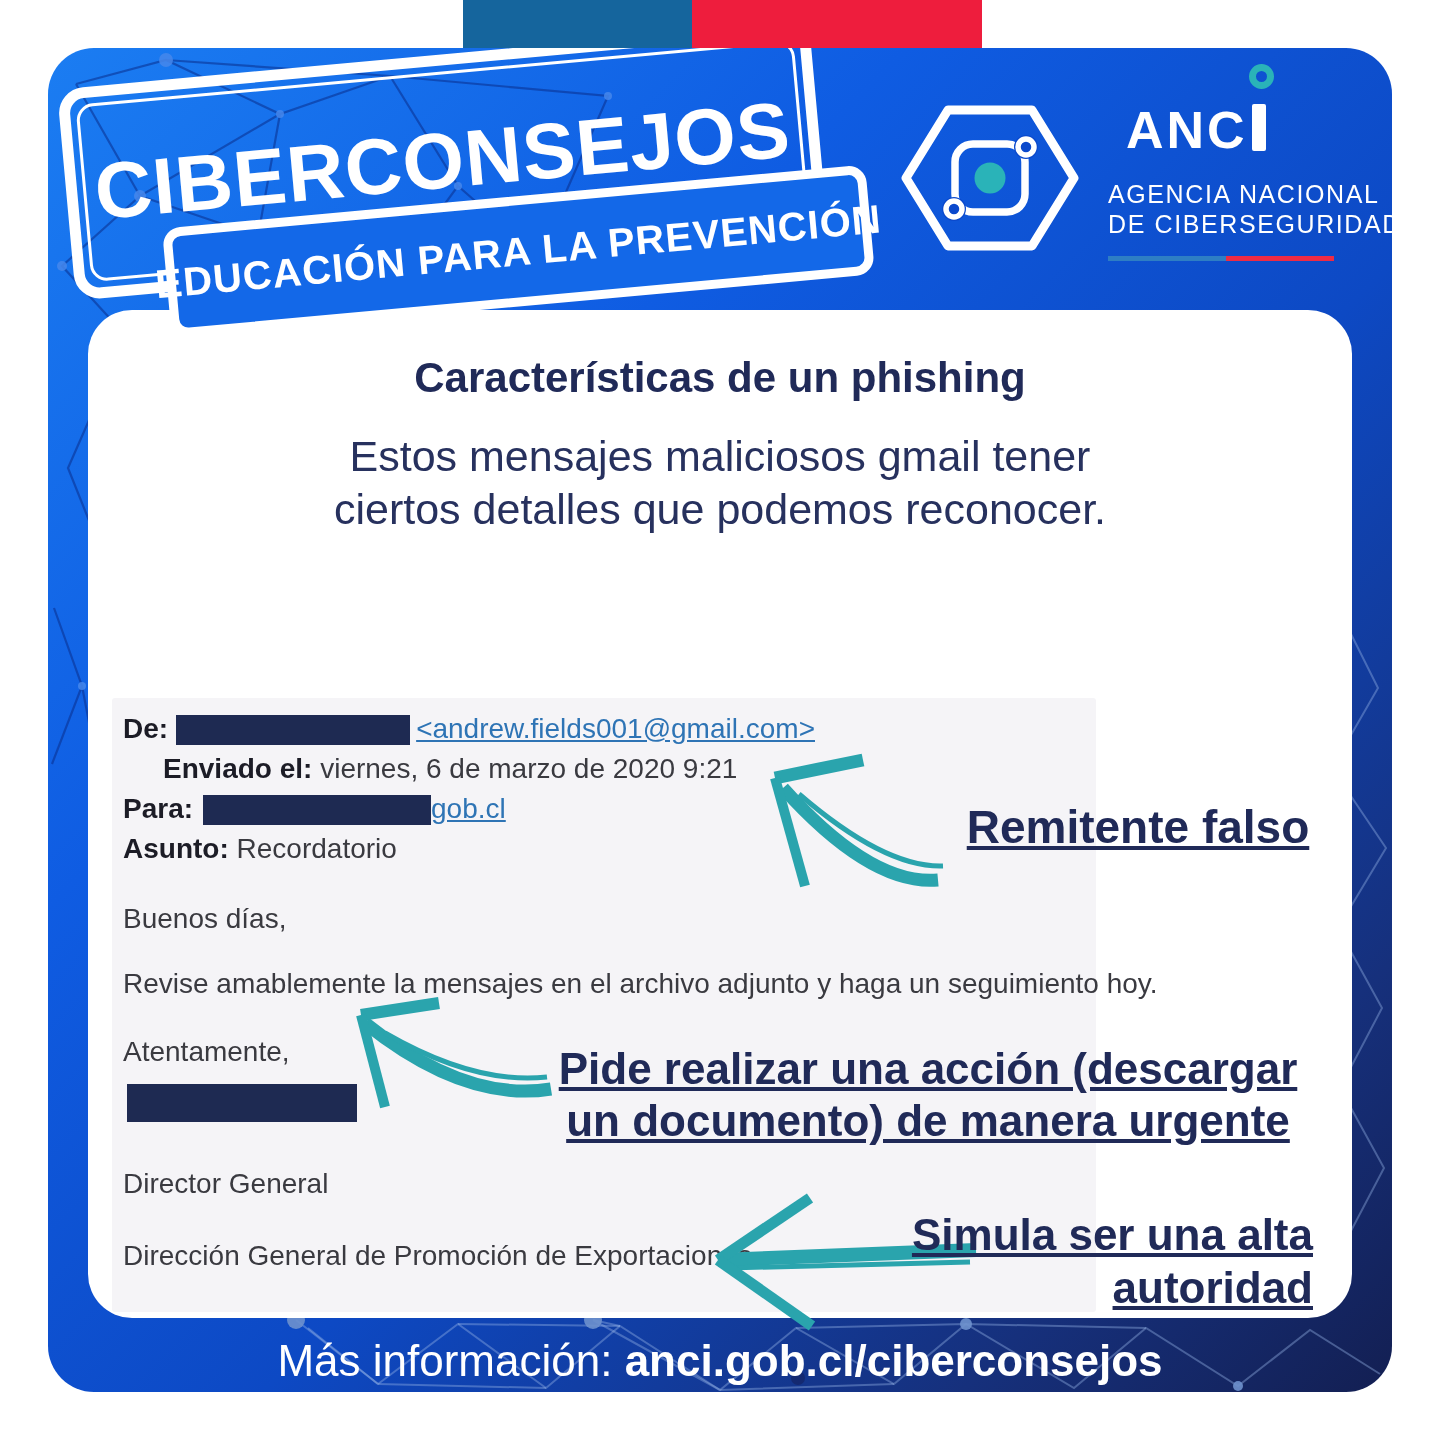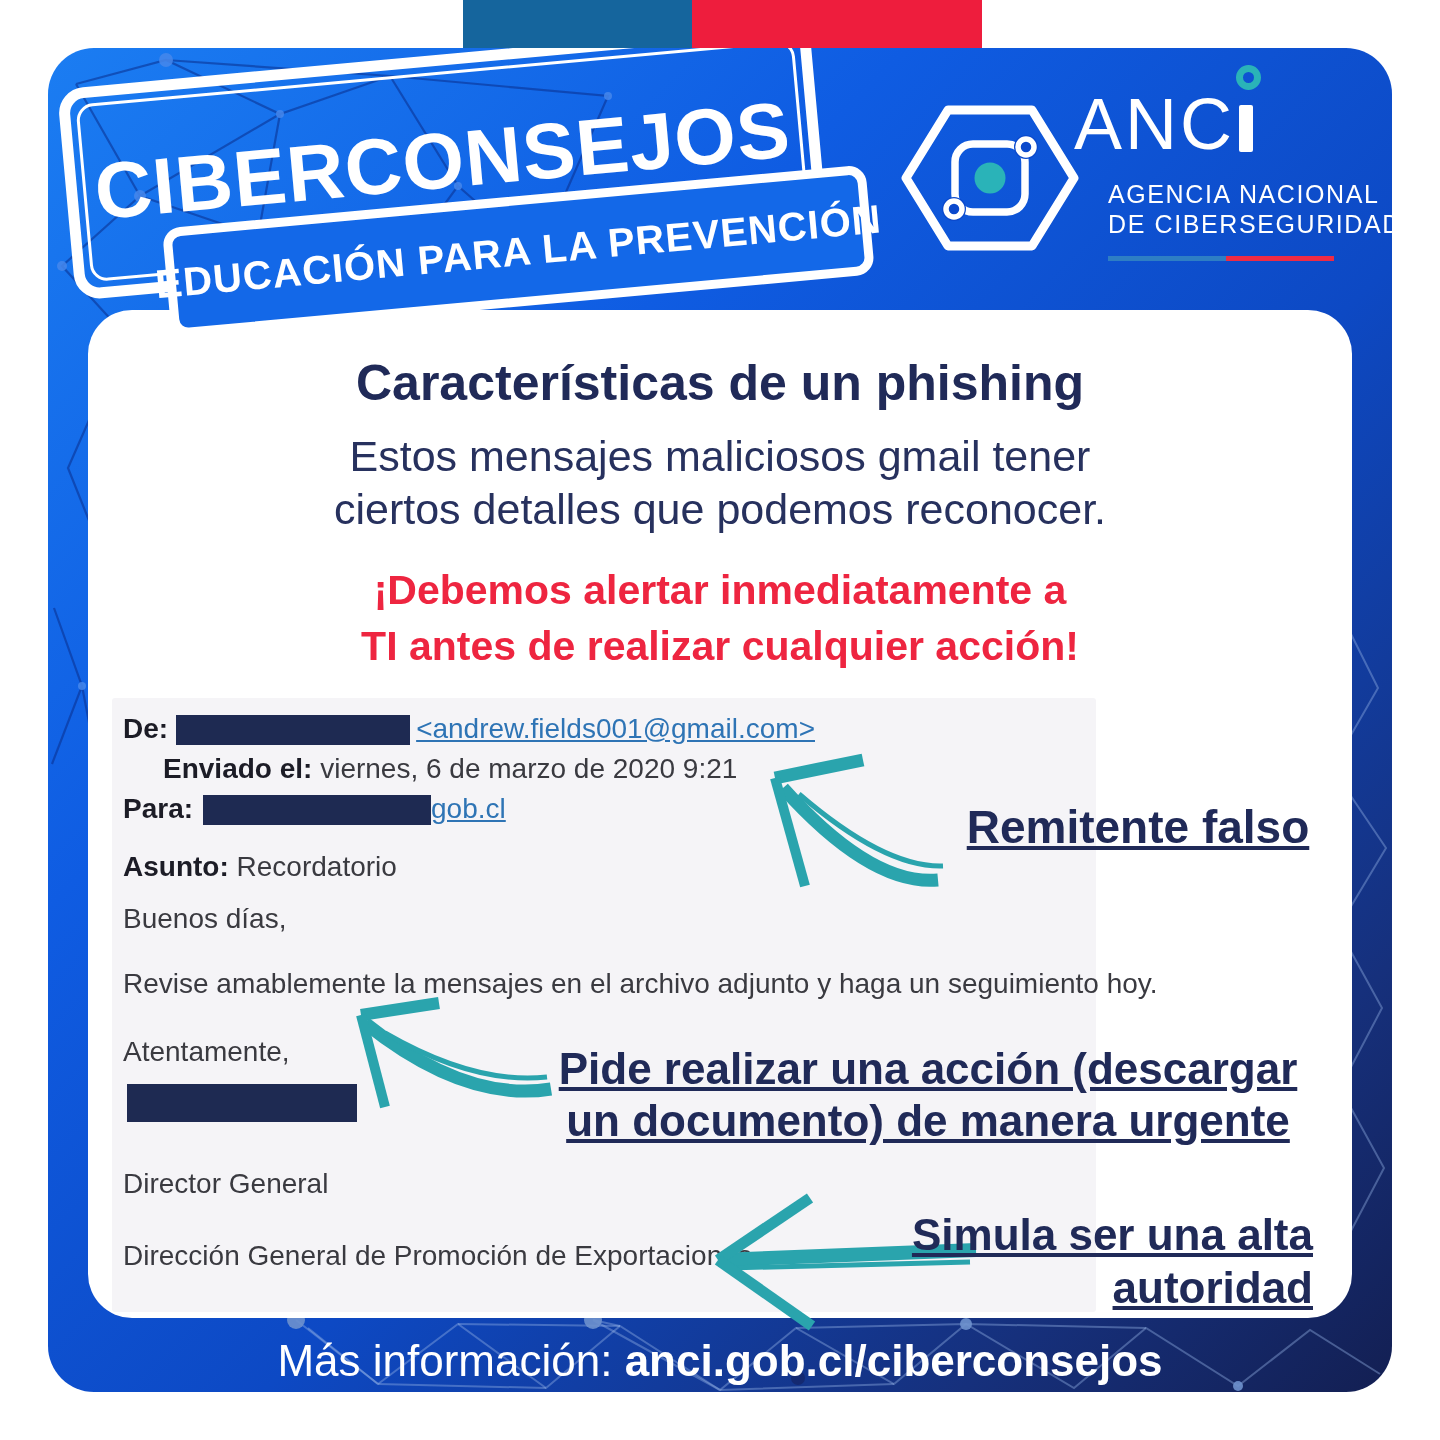--- a/index.html
+++ b/index.html
@@ -35,34 +35,34 @@
   .stamp-line1{font-size:79px;font-weight:800;color:#fff;letter-spacing:1px;white-space:nowrap;}
   .stamp-sub{
     position:absolute;left:92px;top:148px;width:688px;height:92px;
     background:#1368e8;border:9px solid #fff;border-radius:18px;
     display:flex;align-items:center;justify-content:center;
   }
   .stamp-line2{font-size:40px;font-weight:800;color:#fff;letter-spacing:1px;white-space:nowrap;}
 
   
   .emblem{position:absolute;left:852px;top:52px;}
-  .anci-name{position:absolute;left:1026px;top:40px;font-size:72px;font-weight:400;color:#fff;letter-spacing:3px;line-height:1;}
+  .anci-name{position:absolute;left:1078px;top:40px;font-size:52px;font-weight:700;color:#fff;letter-spacing:3px;line-height:1;}
   .anci-name .iwrap{position:relative;display:inline-block;width:22px;height:60px;}
   .anci-name .stem{position:absolute;left:4px;bottom:-3px;width:14px;height:47px;background:#fff;border-radius:2px;}
   .anci-name .ring{position:absolute;left:1px;top:-24px;width:11px;height:11px;border:7px solid #2ab3b8;border-radius:50%;}
   .anci-tag{position:absolute;left:1060px;color:#fff;font-size:25px;font-weight:400;letter-spacing:1.6px;white-space:nowrap;}
   .anci-tag.t1{top:132px;}
   .anci-tag.t2{top:162px;}
   .anci-flagline{position:absolute;left:1060px;top:208px;width:226px;height:5px;display:flex;}
   .anci-flagline .b{width:52%;background:#2e7ec4;}
   .anci-flagline .r{width:48%;background:#ee2b44;}
 
   
   .title{position:absolute;left:0;width:1344px;top:306px;text-align:center;
-    font-size:50px;font-weight:800;color:#202a58;}
+    font-size:42px;font-weight:800;color:#202a58;}
   .subtitle{position:absolute;left:0;width:1344px;top:382px;text-align:center;
     font-size:43px;font-weight:400;color:#27315e;line-height:53px;}
   .alert{position:absolute;left:0;width:1344px;top:514px;text-align:center;
     font-size:41px;font-weight:800;color:#ee2540;line-height:56px;}
 
   
   .email-shot{position:absolute;left:64px;top:650px;width:984px;height:614px;
     background:#f5f4f7;border-radius:3px;}
   .eline{position:absolute;left:75px;white-space:nowrap;font-size:28px;color:#3a3a40;}
   .eline b{font-weight:700;color:#1c1c26;}
@@ -127,37 +127,33 @@
     </g>
   </svg>
 
   <div class="white-card"></div>
 
   <div class="title">Características de un phishing</div>
   <div class="subtitle">
     <div>Estos mensajes maliciosos gmail tener</div>
     <div>ciertos detalles que podemos reconocer.</div>
   </div>
-  <div class="alert">
-    <div>¡Debemos alertar inmediatamente a</div>
-    <div>TI antes de realizar cualquier acción!</div>
-  </div>
 
   <div class="email-shot"></div>
 
   <div class="eline" style="top:665px;">
     <b>De:</b><span class="redact de"></span><span class="elink">&lt;andrew.fields001@gmail.com&gt;</span>
   </div>
   <div class="eline" style="top:705px;margin-left:40px;">
     <b>Enviado el:</b>&nbsp;<span>viernes, 6 de marzo de 2020 9:21</span>
   </div>
   <div class="eline" style="top:745px;">
     <b>Para:</b><span class="redact para"></span><span class="elink">gob.cl</span>
   </div>
-  <div class="eline" style="top:803px;">
+  <div class="eline" style="top:785px;">
     <b>Asunto:</b>&nbsp;<span>Recordatorio</span>
   </div>
   <div class="eline" style="top:855px;">Buenos días,</div>
   <div class="eline" style="top:920px;">Revise amablemente la mensajes en el archivo adjunto y haga un seguimiento hoy.</div>
   <div class="eline" style="top:988px;">Atentamente,</div>
   <div class="sig-bar"></div>
   <div class="eline" style="top:1120px;">Director General</div>
   <div class="eline" style="top:1192px;">Dirección General de Promoción de Exportaciones</div>
 
   <svg class="arrow ar1" width="200" height="165" viewBox="0 0 200 165">

